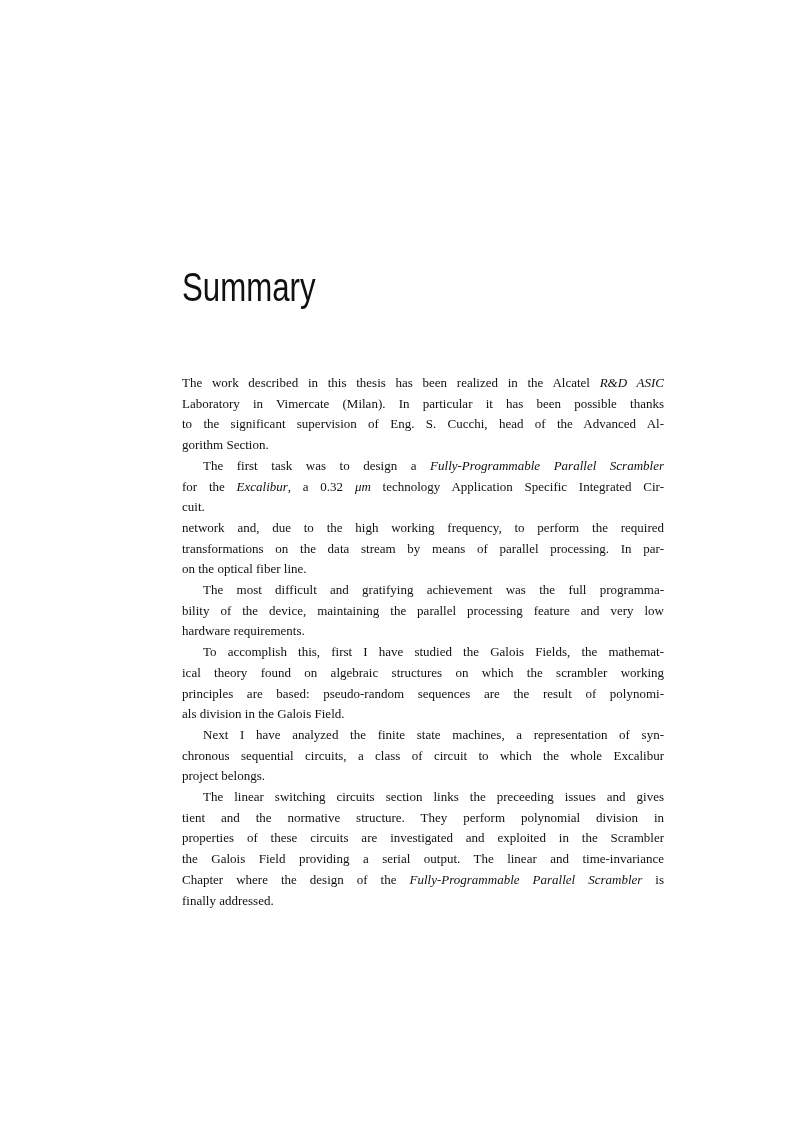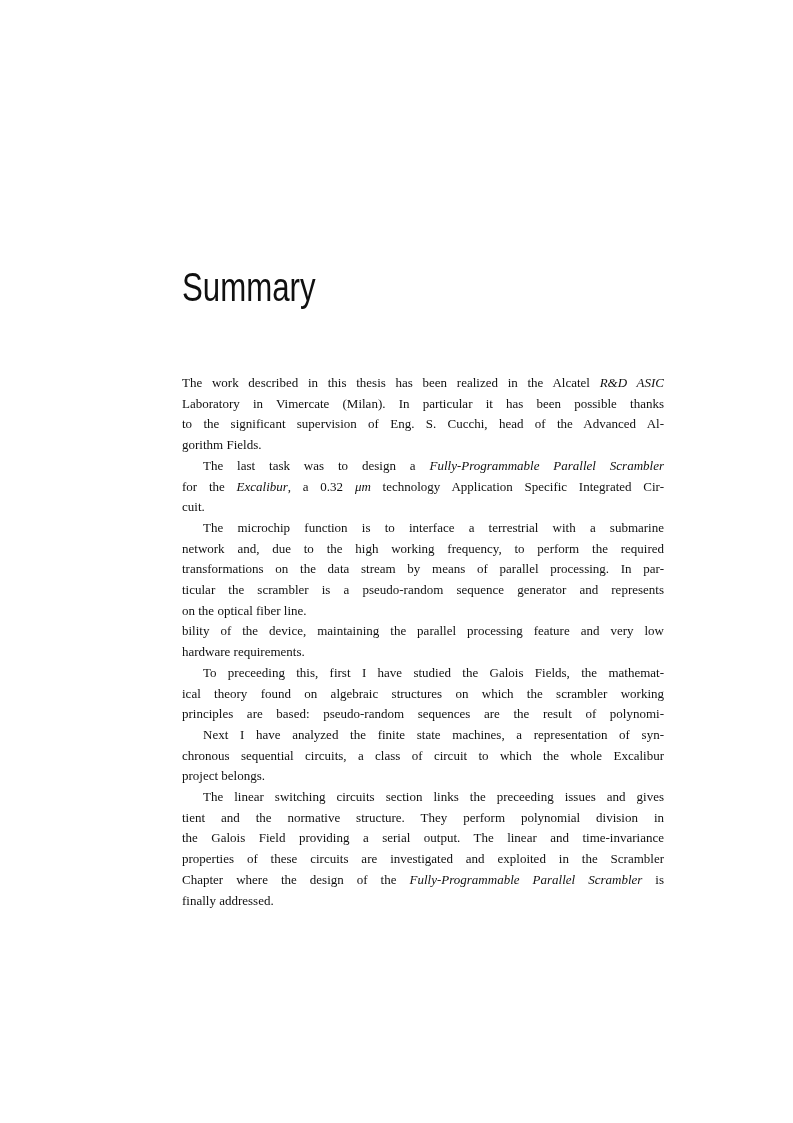--- a/index.html
+++ b/index.html
@@ -64,51 +64,51 @@
 <body>
 
 <div class="page">
   <div class="content">
     <h1 class="chapter-title">Summary</h1>
     <div class="paragraphs">
         <div class="paragraph">
           <div class="line"><span>The work described in this thesis has been realized in the Alcatel </span><em>R&amp;D ASIC</em></div>
           <div class="line"><span>Laboratory in Vimercate (Milan). In particular it has been possible thanks</span></div>
           <div class="line"><span>to the significant supervision of Eng. S. Cucchi, head of the Advanced Al-</span></div>
-          <div class="line last"><span>gorithm Fields.</span></div>
+          <div class="line last"><span>gorithm Section.</span></div>
         </div>
         <div class="paragraph">
-          <div class="line indent"><span>The last task was to design a </span><em>Fully-Programmable Parallel Scrambler</em></div>
+          <div class="line indent"><span>The first task was to design a </span><em>Fully-Programmable Parallel Scrambler</em></div>
           <div class="line"><span>for the </span><em>Excalibur</em><span>, a 0.32 </span><em>μm</em><span> technology Application Specific Integrated Cir-</span></div>
           <div class="line last"><span>cuit.</span></div>
         </div>
         <div class="paragraph">
-          <div class="line indent"><span>The microchip function is to interface a terrestrial with a submarine</span></div>
           <div class="line"><span>network and, due to the high working frequency, to perform the required</span></div>
           <div class="line"><span>transformations on the data stream by means of parallel processing. In par-</span></div>
-          <div class="line"><span>ticular the scrambler is a pseudo-random sequence generator and represents</span></div>
           <div class="line last"><span>on the optical fiber line.</span></div>
         </div>
         <div class="paragraph">
+          <div class="line indent"><span>The most difficult and gratifying achievement was the full programma-</span></div>
           <div class="line"><span>bility of the device, maintaining the parallel processing feature and very low</span></div>
           <div class="line last"><span>hardware requirements.</span></div>
         </div>
         <div class="paragraph">
-          <div class="line indent"><span>To preceeding this, first I have studied the Galois Fields, the mathemat-</span></div>
+          <div class="line indent"><span>To accomplish this, first I have studied the Galois Fields, the mathemat-</span></div>
           <div class="line"><span>ical theory found on algebraic structures on which the scrambler working</span></div>
           <div class="line"><span>principles are based: pseudo-random sequences are the result of polynomi-</span></div>
+          <div class="line last"><span>als division in the Galois Field.</span></div>
         </div>
         <div class="paragraph">
           <div class="line indent"><span>Next I have analyzed the finite state machines, a representation of syn-</span></div>
           <div class="line"><span>chronous sequential circuits, a class of circuit to which the whole Excalibur</span></div>
           <div class="line last"><span>project belongs.</span></div>
         </div>
         <div class="paragraph">
           <div class="line indent"><span>The linear switching circuits section links the preceeding issues and gives</span></div>
           <div class="line"><span>tient and the normative structure. They perform polynomial division in</span></div>
+          <div class="line"><span>properties of these circuits are investigated and exploited in the Scrambler</span></div>
           <div class="line"><span>the Galois Field providing a serial output. The linear and time-invariance</span></div>
-          <div class="line"><span>properties of these circuits are investigated and exploited in the Scrambler</span></div>
           <div class="line"><span>Chapter where the design of the </span><em>Fully-Programmable Parallel Scrambler</em><span> is</span></div>
           <div class="line last"><span>finally addressed.</span></div>
         </div>
       </div>
   </div>
 </div>
 
 </body></html>

